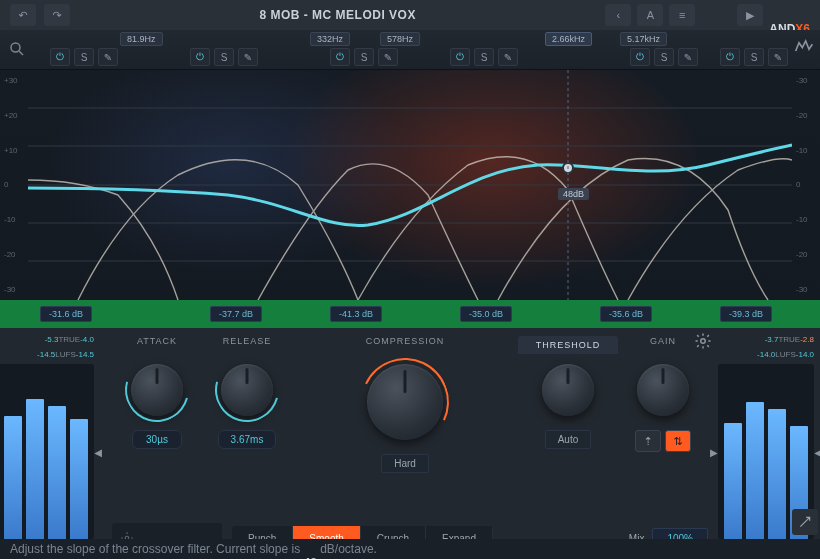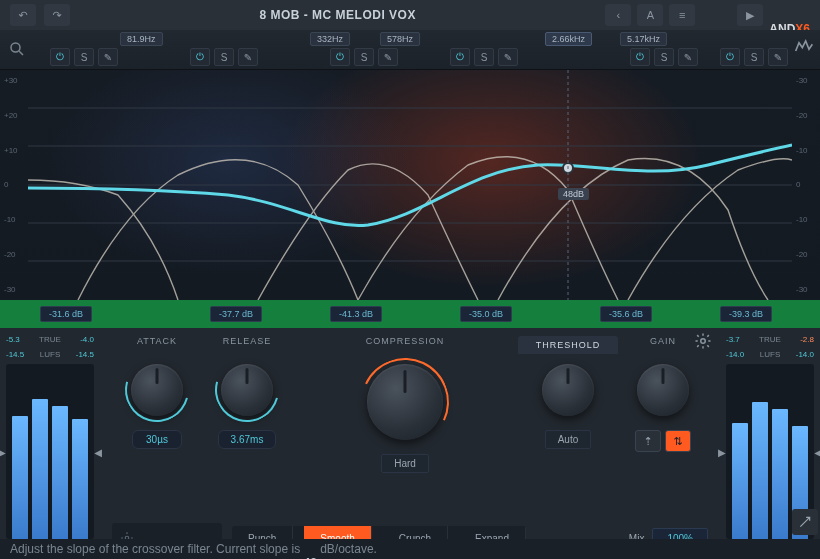--- a/index.html
+++ b/index.html
@@ -115,21 +115,21 @@
 
 
 .lower {
   position: relative;
   height: 231px;
   background: #22282f;
   display: flex;
 }
 .meter-col {
   width: 100px; padding: 6px 6px 6px;
-  display: flex; flex-direction: column;
+  display: flex; flex-direction: column; align-items: flex-end;
 }
 .meter-readout {
   display: flex; justify-content: space-between;
   font-size: 8px; line-height: 11px; margin-bottom: 4px;
 }
 .ro-val { color: #4fc8d8; }
 .ro-lbl { color: #7a8590; }
 .ro-neg { color: #ff8a5a; }
 .meter-box {
   flex: 1; background: #141a22; border-radius: 3px;
@@ -225,21 +225,20 @@
   margin-top: auto; padding-top: 8px;
 }
 .settings-box {
   width: 110px; height: 30px; background: #1a2028;
   border-radius: 3px; display: flex; align-items: center;
   padding: 0 8px; color: #5a6572;
 }
 .mode-tabs {
   display: flex; background: #1a2028; border-radius: 3px;
   overflow: hidden;
-  gap: 11px;
 }
 .mode-tab {
   padding: 7px 16px; font-size: 10px; color: #9aa5b0;
   border-right: 1px solid #2a3038;
 }
 .mode-tab.active { background: #ff5a1f; color: #fff; }
 .mix-group { margin-left: auto; display: flex; align-items: center; gap: 8px; font-size: 10px; }
 .mix-val { color: #4fc8d8; background: #1a2638; padding: 4px 14px; border-radius: 2px; border: 1px solid #2a3a50; }
 .tool-icon {
   width: 26px; height: 26px; background: #2a3038;

